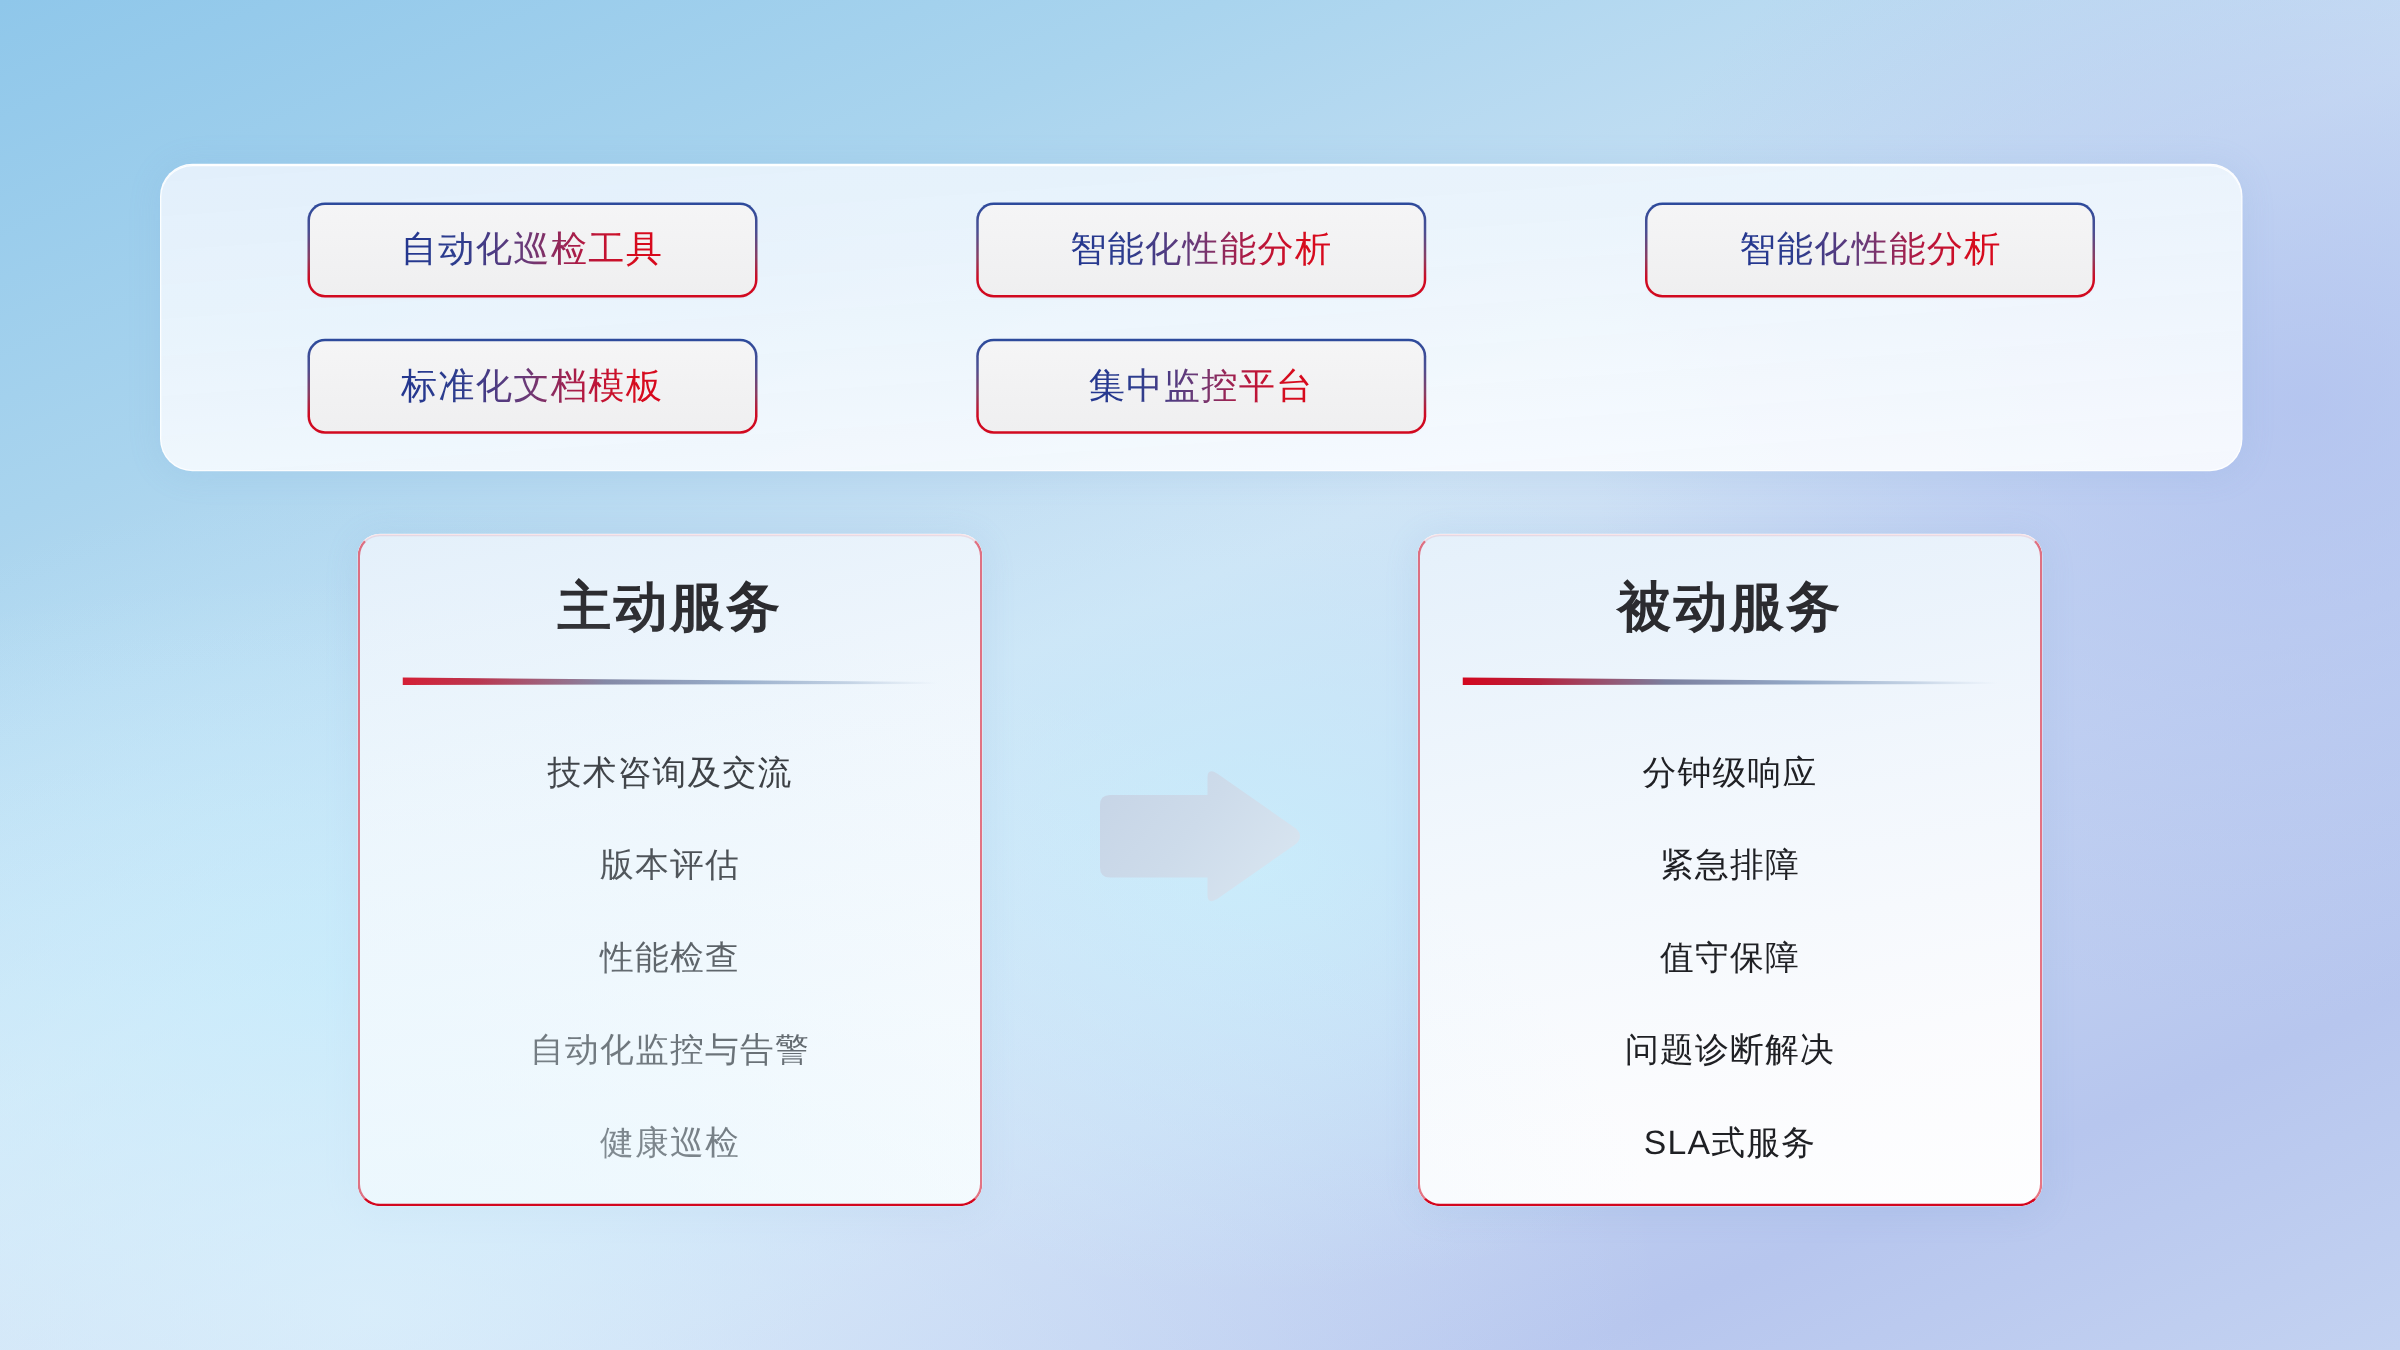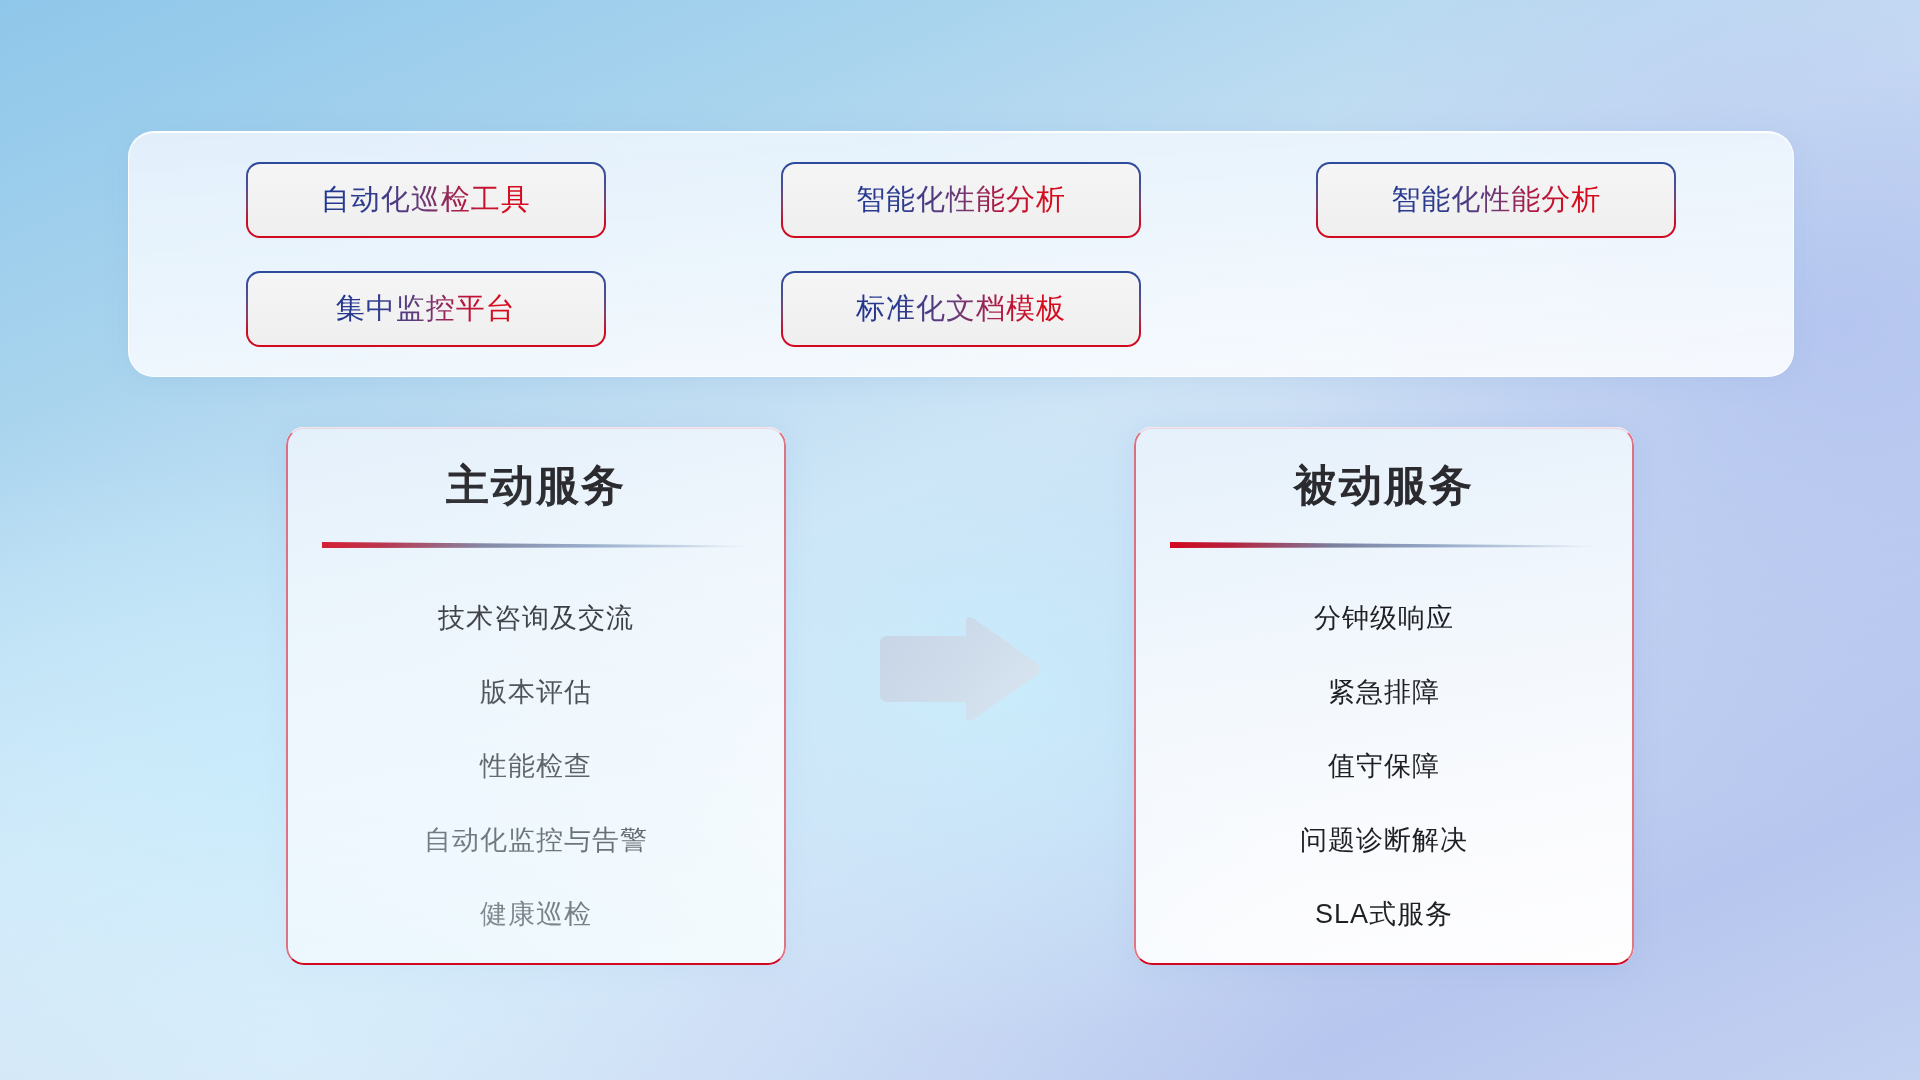--- a/index.html
+++ b/index.html
@@ -184,25 +184,25 @@
 
     <div class="chip">
       <span class="chip-label">智能化性能分析</span>
     </div>
 
     <div class="chip">
       <span class="chip-label">智能化性能分析</span>
     </div>
 
     <div class="chip">
+      <span class="chip-label">标准化文档模板</span>
+    </div>
+
+    <div class="chip">
       <span class="chip-label">集中监控平台</span>
-    </div>
-
-    <div class="chip">
-      <span class="chip-label">标准化文档模板</span>
     </div>
 
   </section>
 
   <section class="card left">
     <h2 class="card-title">主动服务</h2>
 
     <div class="divider">
       <svg width="428" height="8" viewBox="0 0 428 8" xmlns="http://www.w3.org/2000/svg" aria-hidden="true">
         <defs>

